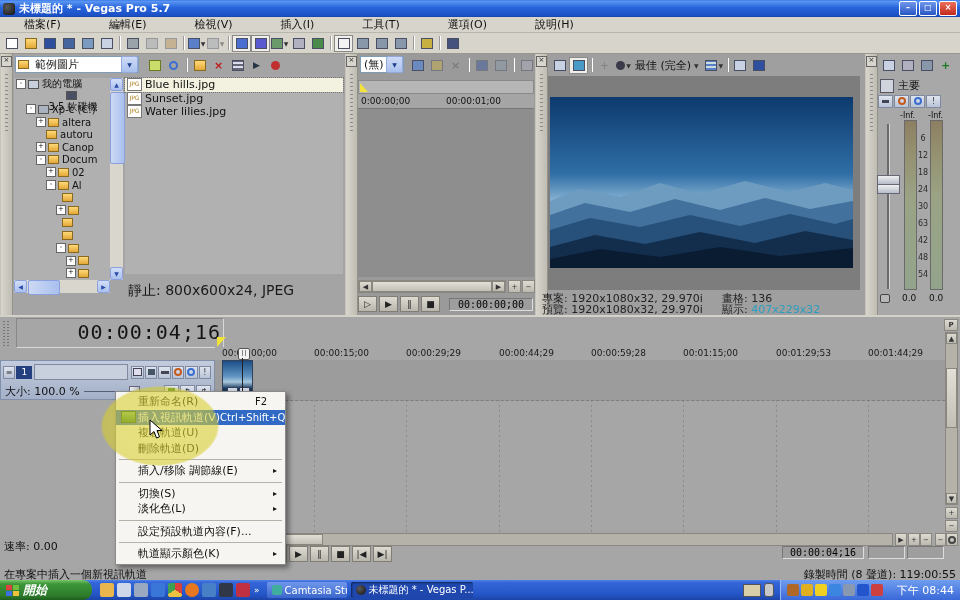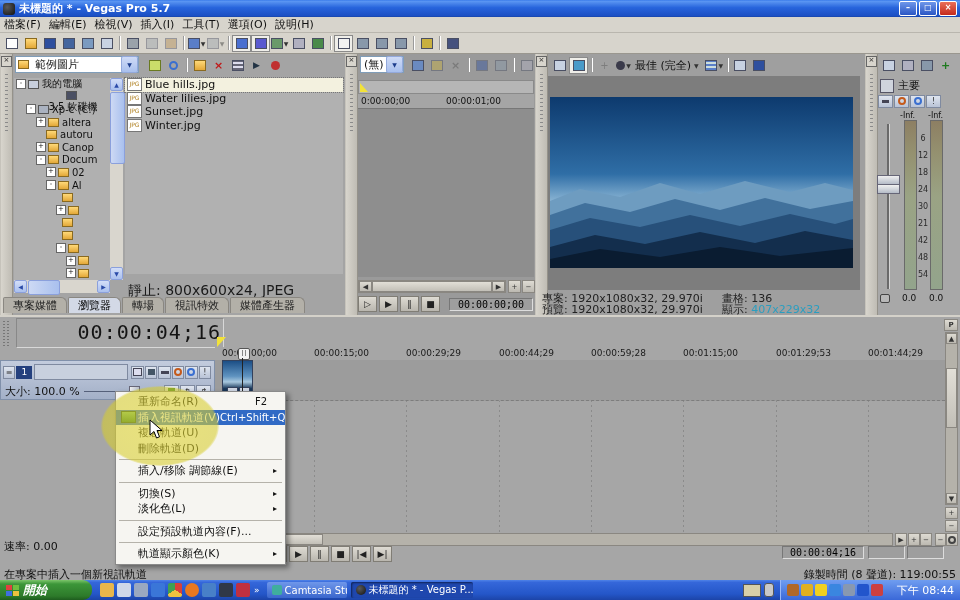--- a/index.html
+++ b/index.html
@@ -12,21 +12,21 @@
   
   #titlebar{left:0;top:0;width:960px;height:17px;color:#fff;font-weight:bold;font-size:11px;
     background:linear-gradient(180deg,#3a7bea 0%,#5a95f2 8%,#2764dc 45%,#1c50c4 92%,#1644a8 100%);
     display:flex;align-items:center;padding:0 3px;box-sizing:border-box;}
   .winbtn{width:16px;height:13px;margin-left:2px;border:1px solid #fff;border-radius:2px;
     font-size:8px;line-height:11px;text-align:center;color:#fff;
     background:linear-gradient(180deg,#6f97ea,#2a56c4);}
   .winbtn.close{background:linear-gradient(180deg,#ea6f5a,#c42a1c);}
   #menubar{left:0;top:17px;width:960px;height:15px;background:#d7d4cc;border-bottom:1px solid #b9b6ae;
     display:flex;align-items:center;}
-  #menubar .mi{padding:0 4px;height:15px;line-height:15px;}
+  #menubar .mi{padding:0 24px;height:15px;line-height:15px;}
   #toolbar{left:0;top:33px;width:960px;height:21px;background:#d7d4cc;border-bottom:1px solid #9a978f;
     display:flex;align-items:center;padding-left:2px;box-sizing:border-box;}
   .tbi{width:19px;height:17px;display:flex;align-items:center;justify-content:center;flex:0 0 auto;}
   .tbi.pressed{border:1px solid #8a8a8a;background:#efeee9;width:17px;height:15px;}
   .tbi.dis{opacity:.45;}
   .ish{width:12px;height:11px;border:1px solid #4a4f63;box-sizing:border-box;}
   .c-page{background:#fdfdfd;} .c-folder{background:linear-gradient(#ffd978,#e3a838);border-color:#8a6a20;}
   .c-floppy{background:#2e4f9e;} .c-floppy2{background:#44659e;} .c-screen{background:#7a9ac0;}
   .c-props{background:#c8d2e2;} .c-cut{background:#9aa2aa;} .c-copy{background:#9aa2aa;}
   .c-paste{background:#b08a50;} .c-undo{background:#5a7ec8;} .c-redo{background:#9aa2aa;}
@@ -345,40 +345,29 @@
     <span class="xpa abs" style="left:83px;top:0;width:13px;height:13px;">▶</span>
   </div>
 
   <div class="abs" style="left:124px;top:24px;width:218px;height:196px;background:#b1b1b1;">
     <div class="frow sel">
         <span class="jpgic">JPG</span>
         <span>Blue hills.jpg</span>
       </div>
     <div class="frow">
         <span class="jpgic">JPG</span>
-        <span>Water lilies.jpg</span>
+        <span>Sunset.jpg</span>
       </div>
     <div class="frow">
         <span class="jpgic">JPG</span>
-        <span>Sunset.jpg</span>
-      </div>
-    <div class="frow">
-        <span class="jpgic">JPG</span>
-        <span>Winter.jpg</span>
+        <span>Water lilies.jpg</span>
       </div>
   </div>
   <div class="abs" style="left:127px;top:228px;font-size:14px;color:#1a1a1a;">靜止: 800x600x24, JPEG</div>
 
-  <div class="abs flex" style="left:2px;top:243px;height:16px;">
-    <span class="tab">專案媒體</span>
-    <span class="tab active">瀏覽器</span>
-    <span class="tab">轉場</span>
-    <span class="tab">視訊特效</span>
-    <span class="tab">媒體產生器</span>
-  </div>
 </div>
 
 <div id="trimmer" class="abs panel" style="left:345px;width:190px;background:#9a9a9a;">
   <div class="dock">
     <span class="x">×</span>
     <span class="dots"></span>
   </div>
   <div class="abs combo" style="left:14px;top:2px;width:44px;">
     <span class="cbtxt">(無)</span>
     <span class="cbarr">▼</span>
@@ -547,21 +536,21 @@
   <div class="abs" style="left:11px;top:130px;width:21px;height:8px;border:1px solid #667;background:linear-gradient(180deg,#f0f0f0,#b5bcc8);"></div>
 
   <div class="abs meter" style="left:38px;top:66px;width:13px;height:170px;"></div>
   <div class="abs meter" style="left:64px;top:66px;width:13px;height:170px;"></div>
   <div>
     <span class="scnum" style="left:50px;top:80px;">6</span>
     <span class="scnum" style="left:50px;top:97px;">12</span>
     <span class="scnum" style="left:50px;top:114px;">18</span>
     <span class="scnum" style="left:50px;top:131px;">24</span>
     <span class="scnum" style="left:50px;top:148px;">30</span>
-    <span class="scnum" style="left:50px;top:165px;">21</span>
+    <span class="scnum" style="left:50px;top:165px;">63</span>
     <span class="scnum" style="left:50px;top:182px;">42</span>
     <span class="scnum" style="left:50px;top:199px;">48</span>
     <span class="scnum" style="left:50px;top:216px;">54</span>
   </div>
   <span class="abs" style="left:14px;top:240px;width:8px;height:7px;border:1px solid #444;border-radius:2px;background:#b8b8b8;"></span>
   <span class="abs" style="left:36px;top:239px;font-size:9px;">0.0</span>
   <span class="abs" style="left:63px;top:239px;font-size:9px;">0.0</span>
 </div>
 
 <div id="timeline" class="abs">

